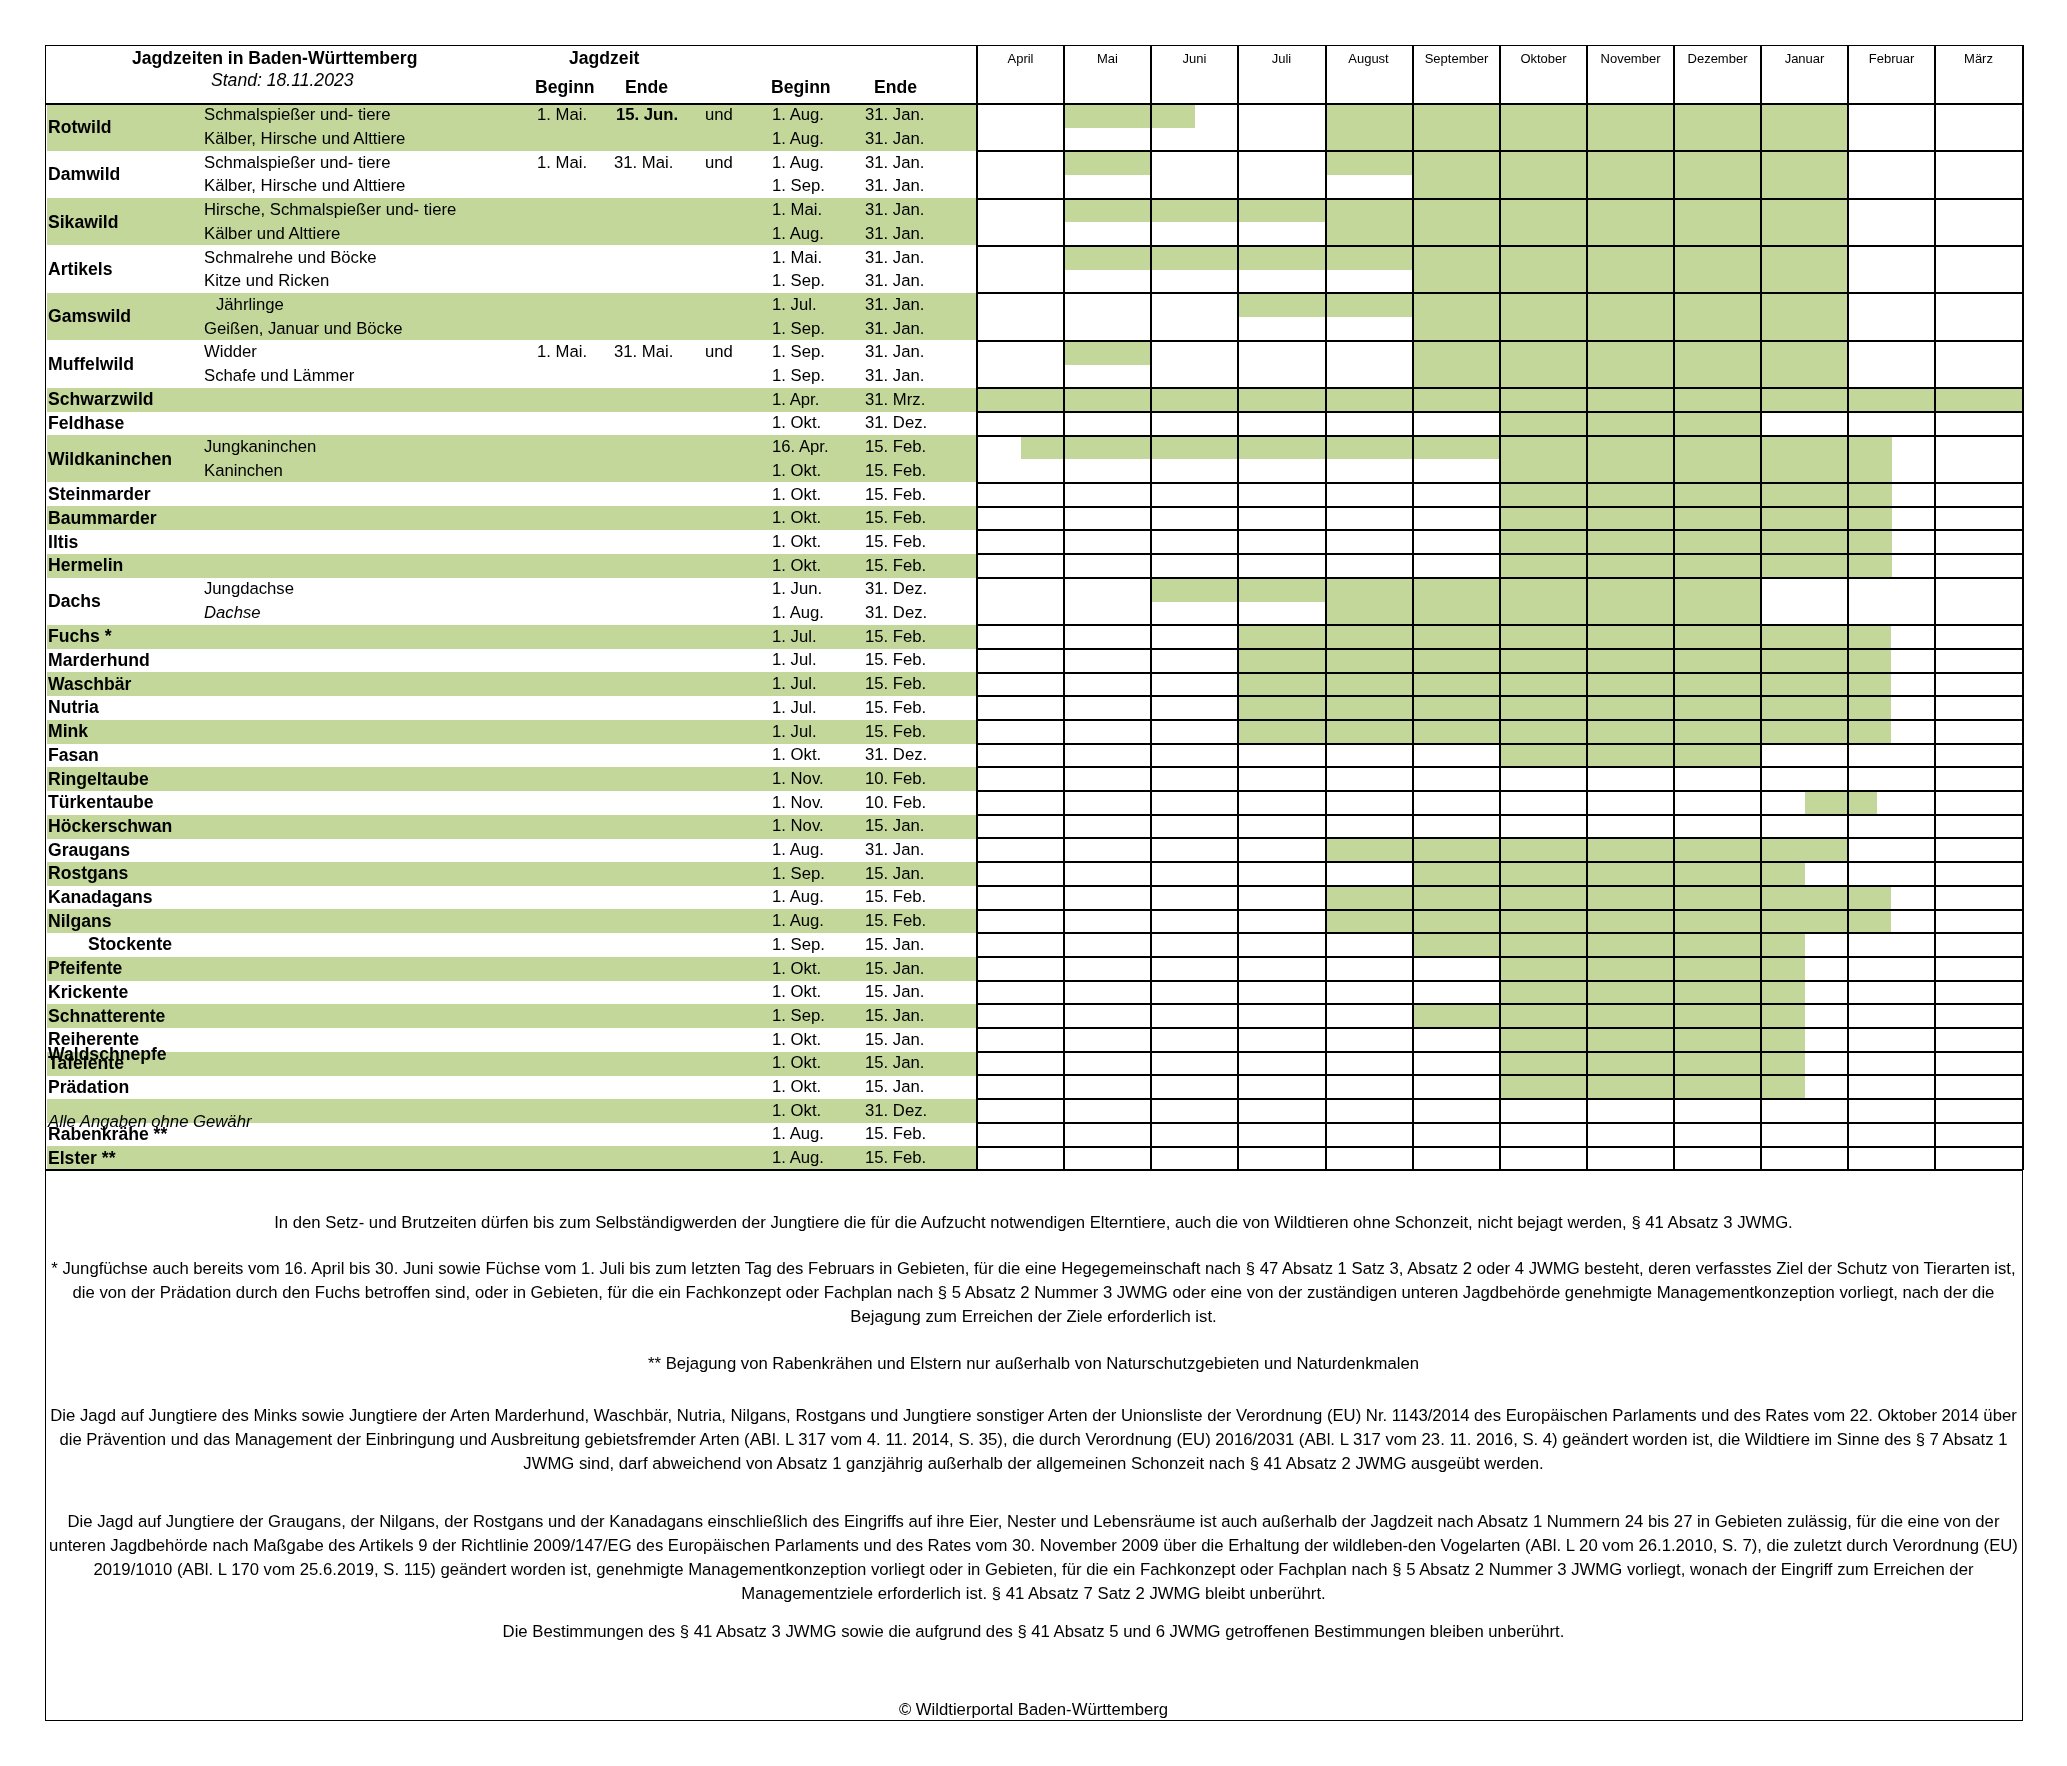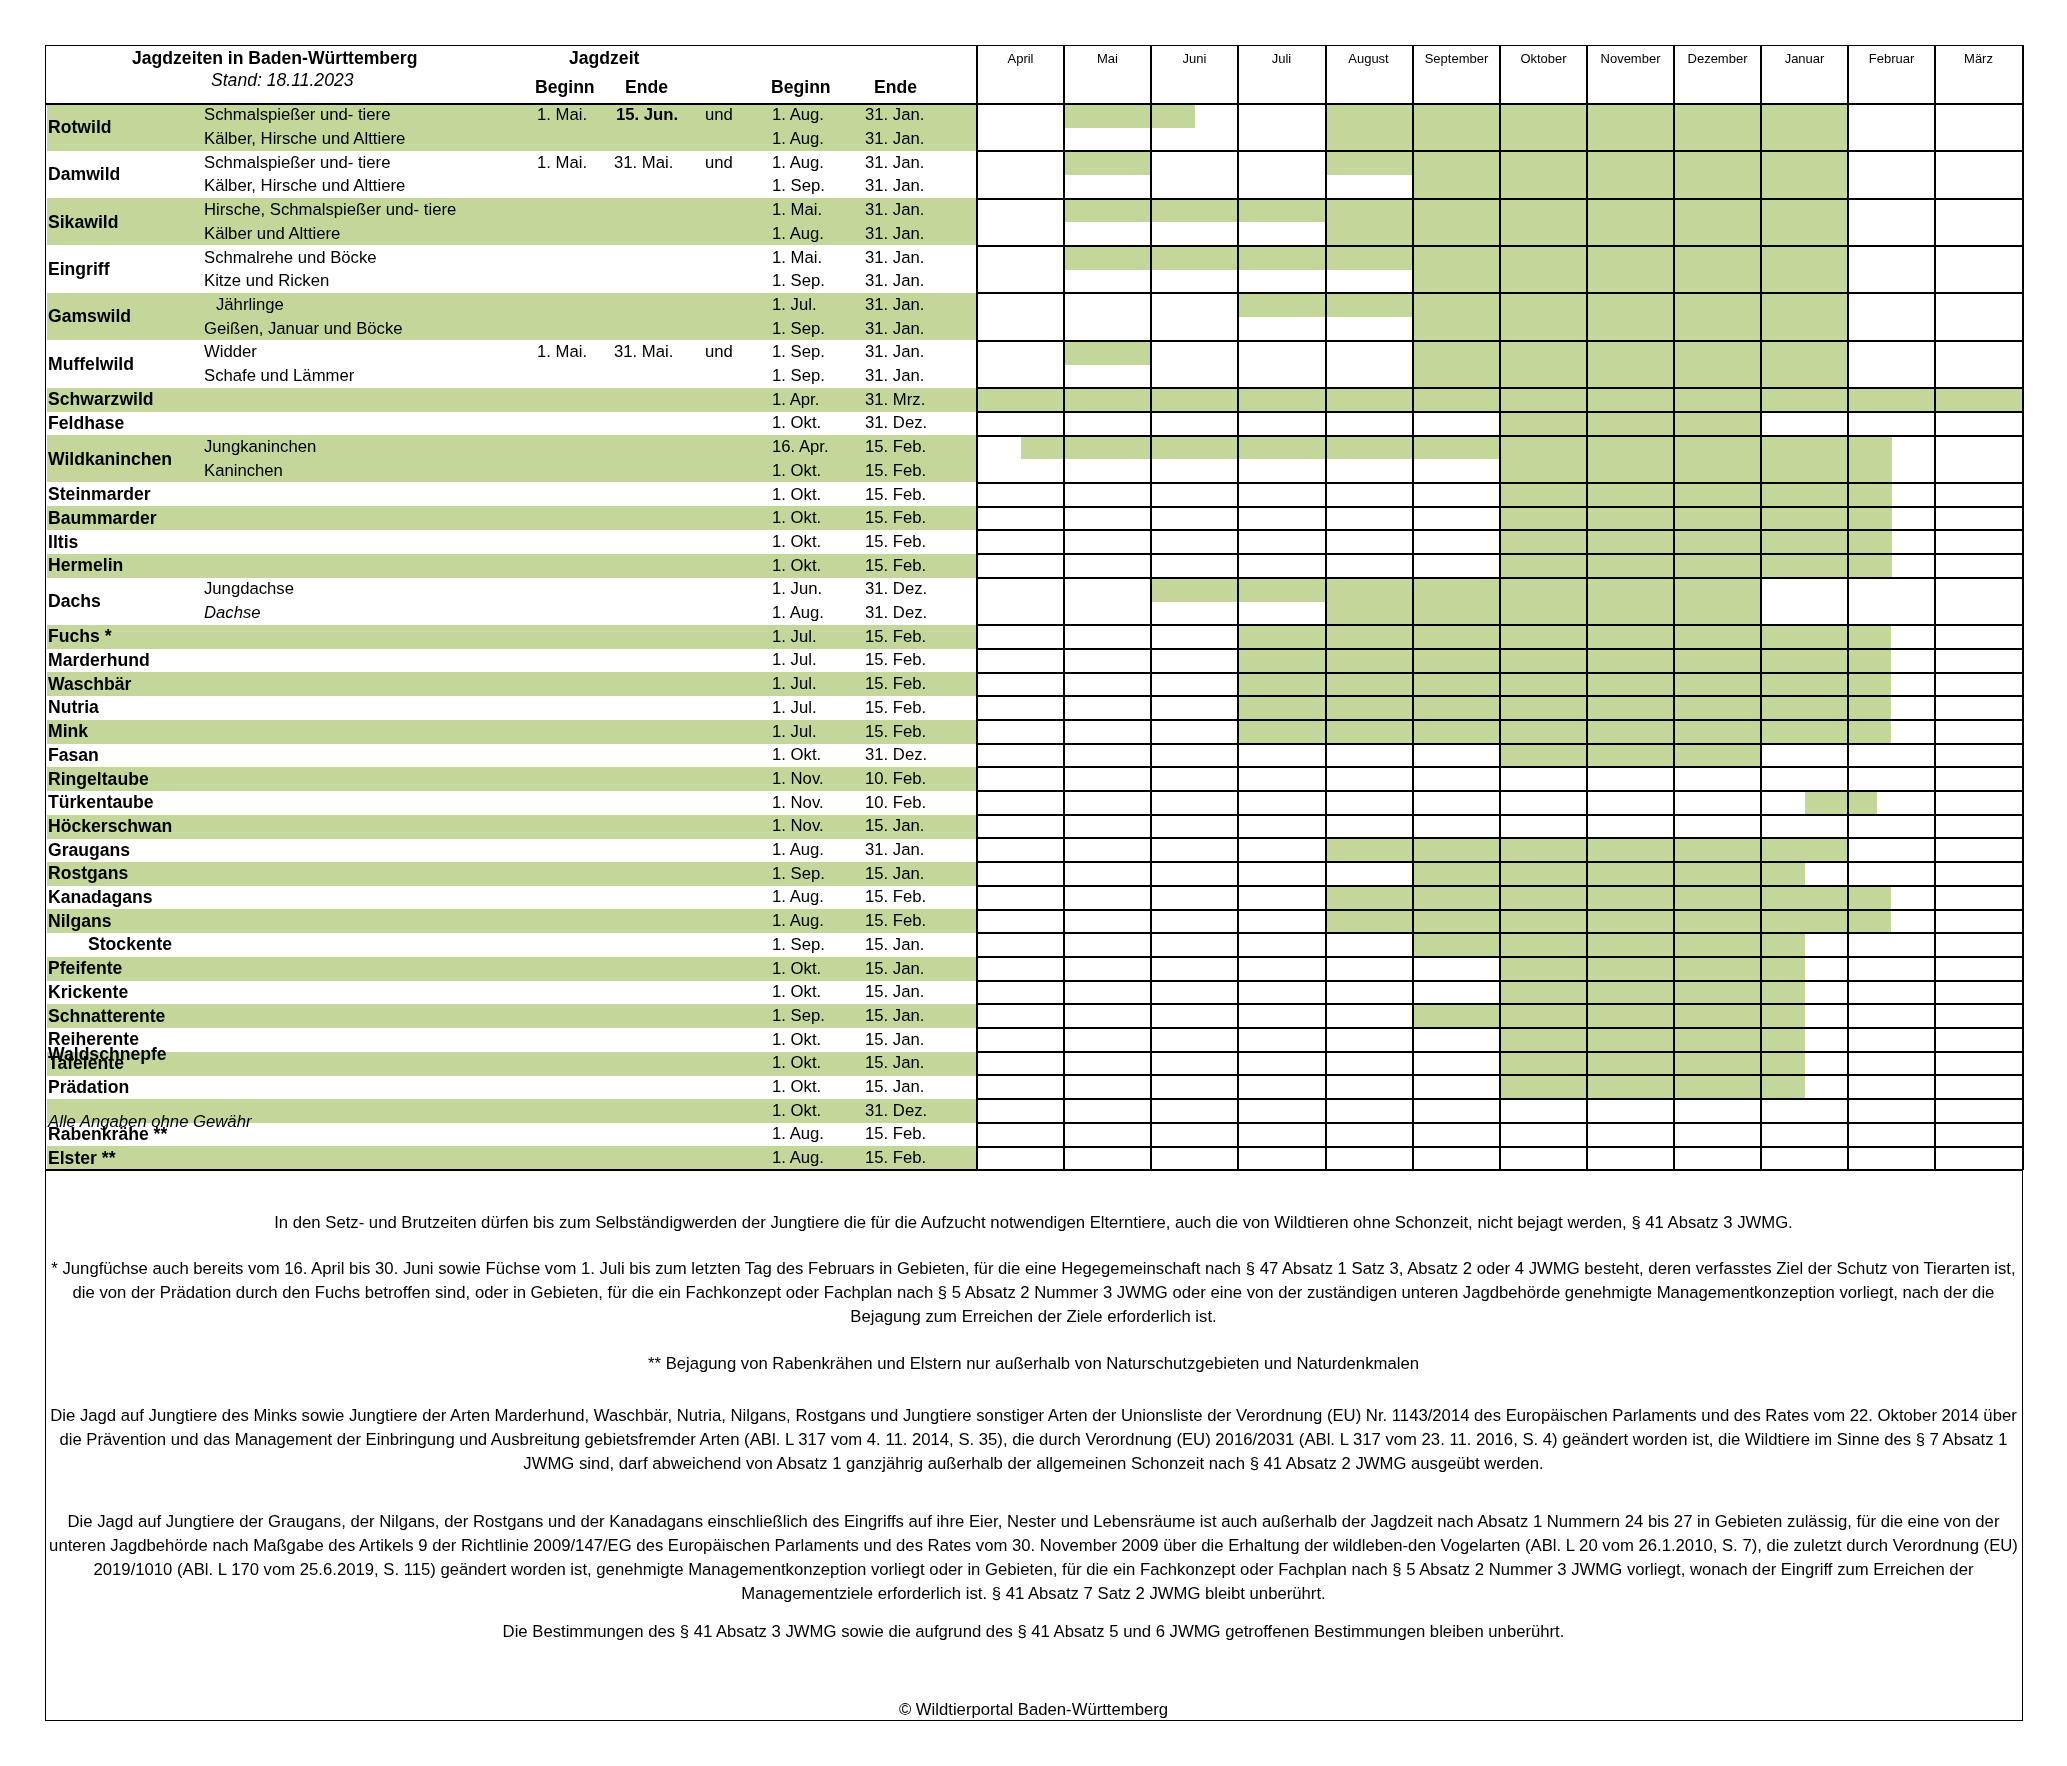--- a/index.html
+++ b/index.html
@@ -78,21 +78,21 @@
     <div class="row-bg green" style="left:47px;top:198px;width:930px;height:47px;"></div>
     <div class="abs name" style="left:48px;top:212px;">Sikawild</div>
     <div class="abs cell" style="left:204px;top:200px;">Hirsche, Schmalspießer und- tiere</div>
     <div class="abs cell" style="left:772px;top:200px;">1. Mai.</div>
     <div class="abs cell" style="left:865px;top:200px;">31. Jan.</div>
     <div class="bar" style="left:1064px;top:198px;width:784px;height:24px;"></div>
     <div class="abs cell" style="left:204px;top:224px;">Kälber und Alttiere</div>
     <div class="abs cell" style="left:772px;top:224px;">1. Aug.</div>
     <div class="abs cell" style="left:865px;top:224px;">31. Jan.</div>
     <div class="bar" style="left:1325px;top:222px;width:523px;height:24px;"></div>
-    <div class="abs name" style="left:48px;top:259px;">Eingriff</div>
+    <div class="abs name" style="left:48px;top:259px;">Artikels</div>
     <div class="abs cell" style="left:204px;top:248px;">Schmalrehe und Böcke</div>
     <div class="abs cell" style="left:772px;top:248px;">1. Mai.</div>
     <div class="abs cell" style="left:865px;top:248px;">31. Jan.</div>
     <div class="bar" style="left:1064px;top:246px;width:784px;height:24px;"></div>
     <div class="abs cell" style="left:204px;top:271px;">Kitze und Ricken</div>
     <div class="abs cell" style="left:772px;top:271px;">1. Sep.</div>
     <div class="abs cell" style="left:865px;top:271px;">31. Jan.</div>
     <div class="bar" style="left:1413px;top:269px;width:436px;height:24px;"></div>
     <div class="row-bg green" style="left:47px;top:293px;width:930px;height:47px;"></div>
     <div class="abs name" style="left:48px;top:306px;">Gamswild</div>

